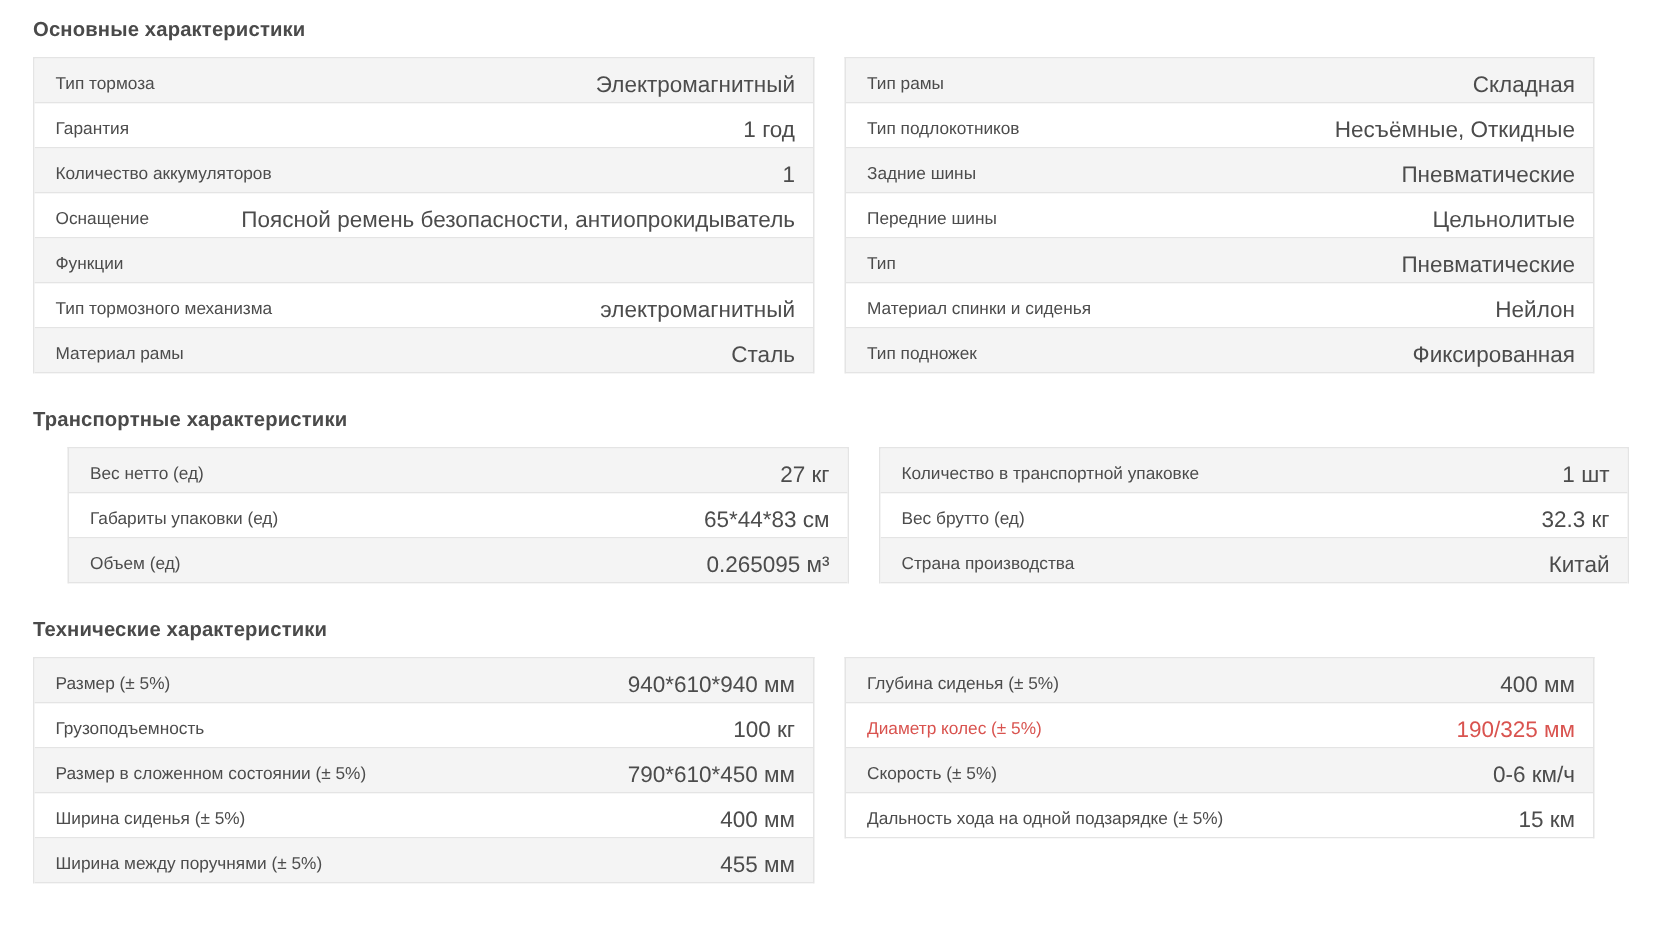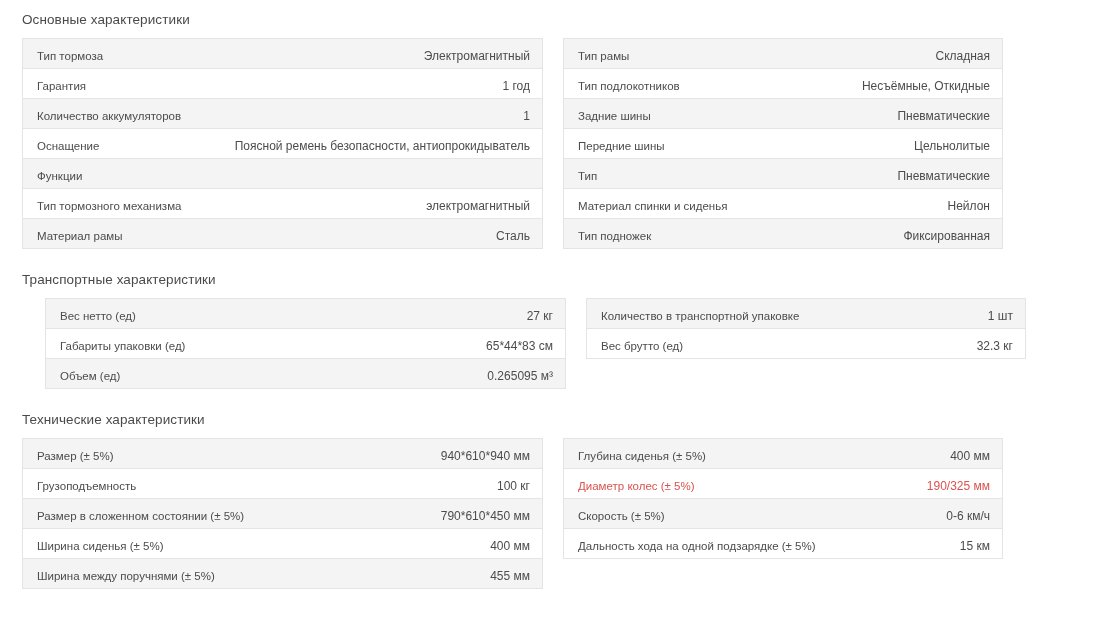--- a/index.html
+++ b/index.html
@@ -24,21 +24,21 @@
     box-sizing: border-box;
     padding: 0;
   }
 
   .section {
     width: 1105px;
   }
 
   .section-title {
     font-size: 13.5px;
-    font-weight: 400;
+    font-weight: 700;
     color: #4a4a4a;
     padding: 0 0 0 22px;
     margin: 0;
     line-height: 18px;
     letter-spacing: .1px;
   }
 
   .section-body {
     display: flex;
     flex-direction: row;
@@ -49,21 +49,21 @@
   }
 
   .spec-table {
     border: 1px solid #e4e4e4;
     border-bottom: none;
     box-sizing: border-box;
     background: #ffffff;
     overflow: hidden;
   }
   .col-left  { width: 521px; margin-right: 20px; }
-  .col-right { width: 440px; }
+  .col-right { width: 500px; }
 
   .spec-row {
     display: flex;
     flex-direction: row;
     align-items: flex-end;
     justify-content: space-between;
     box-sizing: border-box;
     min-height: 30px;
     padding: 4px 12px 4px 14px;
     border-bottom: 1px solid #e4e4e4;
@@ -77,21 +77,21 @@
     font-size: 11.5px;
     line-height: 15px;
     color: #4c4c4c;
     text-align: left;
     white-space: nowrap;
     flex: 0 0 auto;
     padding-right: 10px;
   }
 
   .spec-value {
-    font-size: 12px;
+    font-size: 15px;
     line-height: 15px;
     color: #4c4c4c;
     text-align: right;
     flex: 1 1 auto;
   }
 
   .spec-row.highlight .spec-name,
   .spec-row.highlight .spec-value {
     color: #d9534f;
   }
@@ -193,20 +193,24 @@
         </div>
         <div class="spec-table col-right">
           <div class="spec-row striped">
             <div class="spec-name">Количество в транспортной упаковке</div>
             <div class="spec-value">1 шт</div>
           </div>
           <div class="spec-row">
             <div class="spec-name">Вес брутто (ед)</div>
             <div class="spec-value">32.3 кг</div>
           </div>
+          <div class="spec-row striped">
+            <div class="spec-name">Страна производства</div>
+            <div class="spec-value">Китай</div>
+          </div>
         </div>
       </div>
     </div>
     <div class="section" id="section-2">
       <div class="section-title">Технические характеристики</div>
       <div class="section-body">
         <div class="spec-table col-left">
           <div class="spec-row striped">
             <div class="spec-name">Размер (± 5%)</div>
             <div class="spec-value">940*610*940 мм</div>

